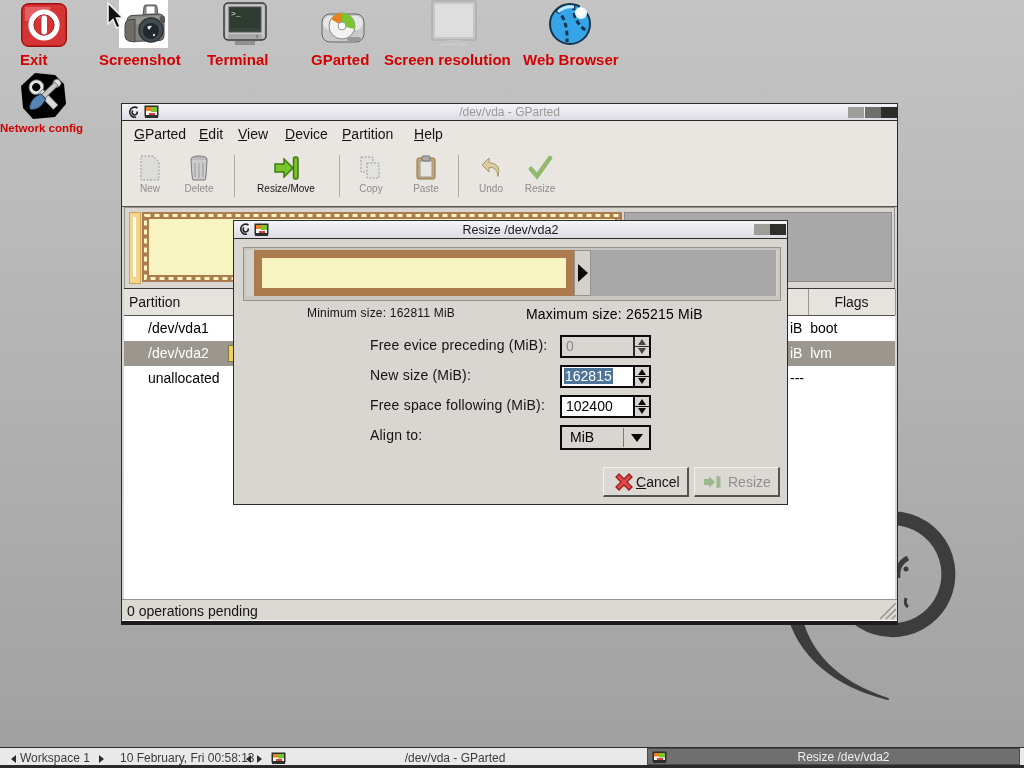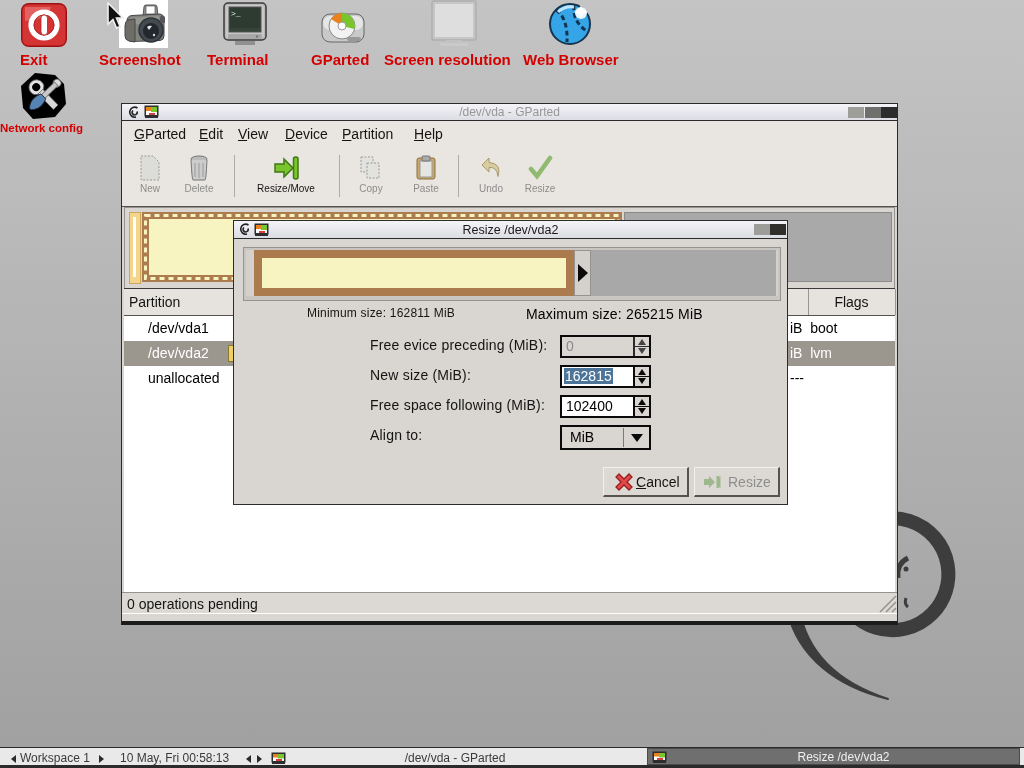--- a/index.html
+++ b/index.html
@@ -223,21 +223,21 @@
       <span class="abs" style="left:24px;top:4px">/dev/vda2</span>
       <span class="abs" style="left:104px;top:4px;width:7px;height:15px;background:#f0d060;border:1px solid #8a7a30"></span>
       <span class="abs" style="left:666px;top:4px">iB&nbsp;&nbsp;lvm</span>
     </div>
     <div class="abs" style="left:0;right:0;top:77px;height:25px;font-size:14px">
       <span class="abs" style="left:24px;top:4px">unallocated</span>
       <span class="abs" style="left:666px;top:4px">---</span>
     </div>
   </div>
 
-  <div class="abs" style="left:0px;right:0px;bottom:7px;height:20px;background:#dcd9d4;border-top:1px solid #96938f;border-bottom:1px solid #fff">
+  <div class="abs" style="left:0px;right:0px;bottom:0;height:20px;background:#dcd9d4;border-top:1px solid #96938f;border-bottom:1px solid #fff">
     <div class="abs" style="left:5px;top:3px;font-size:14px;color:#141414">0 operations pending</div>
     <svg class="abs" style="right:0;bottom:0" width="18" height="18" viewBox="0 0 18 18">
         <path d="M17,1 L1,17 M17,7 L7,17 M17,13 L13,17" stroke="#96938f" stroke-width="1.5"></path>
       </svg>
   </div>
 </div>
 
 <div class="win" style="left:233px;top:220px;width:553px;height:283px">
   <div class="tbar" style="height:17px">
     <svg class="abs" style="left:5px;top:2px" width="12" height="13" viewBox="0 0 12 13">
@@ -326,21 +326,21 @@
         <path d="M13.5,9 l4,-6 v12 z" fill="#9eb88e"></path>
       </svg>
     <span class="abs" style="left:33px;top:6px;font-size:14px;color:#8e8e8e">Resize</span>
   </div>
 </div>
 
 <div class="abs" style="left:0;top:747px;width:1024px;height:21px;background:#e9e9e9;border-top:1px solid #2b2b2b;box-sizing:border-box">
   <div class="abs" style="left:7px;top:7px;width:0;height:0;border:4px solid transparent;border-right:5px solid #2b2b2b"></div>
   <div class="abs" style="left:20px;top:3px;font-size:12px;color:#3a3a3a">Workspace 1</div>
   <div class="abs" style="left:99px;top:7px;width:0;height:0;border:4px solid transparent;border-left:5px solid #2b2b2b"></div>
-  <div class="abs" style="left:120px;top:3px;font-size:12px;color:#3a3a3a">10 May, Fri 00:58:13</div>
+  <div class="abs" style="left:120px;top:3px;font-size:12px;color:#3a3a3a">10 February, Fri 00:58:13</div>
   <div class="abs" style="left:242px;top:7px;width:0;height:0;border:4px solid transparent;border-right:5px solid #2b2b2b"></div>
   <div class="abs" style="left:257px;top:7px;width:0;height:0;border:4px solid transparent;border-left:5px solid #2b2b2b"></div>
   <svg class="abs" style="left:271px;top:4px" width="15" height="13" viewBox="0 0 15 13">
     <rect x="0.5" y="0.5" width="14" height="10" fill="#2e2e2e"></rect>
       <rect x="2" y="2" width="11" height="7" fill="#fff"></rect>
     <path d="M2,2 h5 v3.5 h-5 z" fill="#e8821e"></path>
       <path d="M7,2 h6 v4.5 h-6 z" fill="#7ac52e"></path>
       <path d="M5,7 h6 v2 h-6 z" fill="#d84040"></path>
     <rect x="1" y="10" width="13" height="2" fill="#2e2e2e"></rect>
   </svg>

